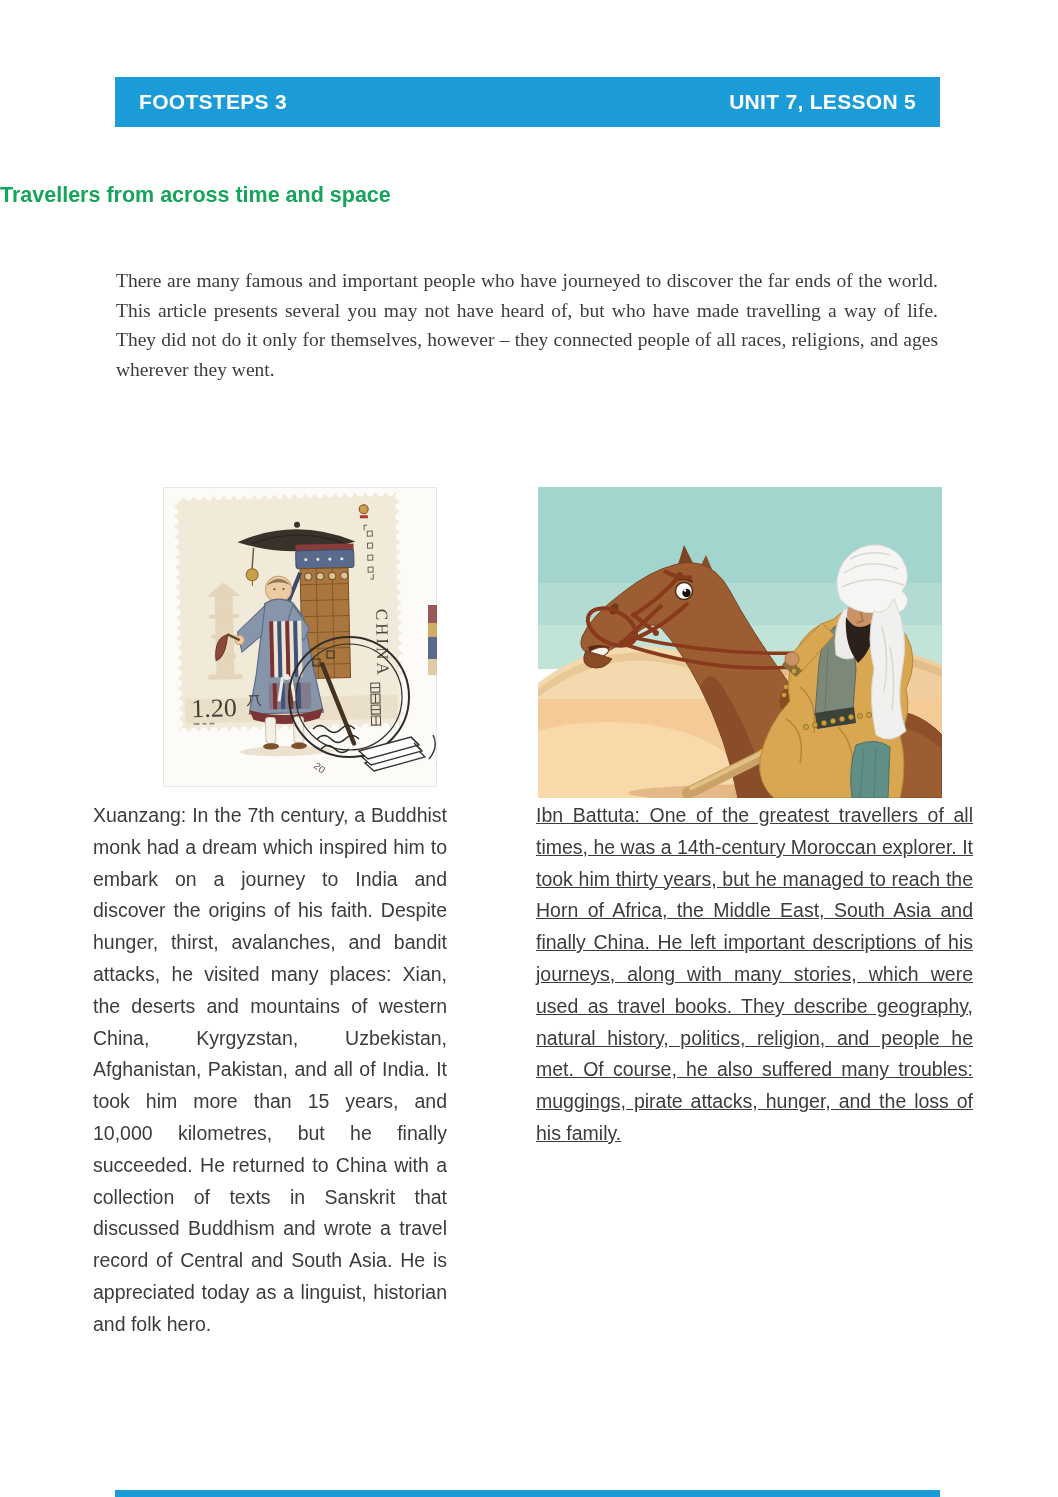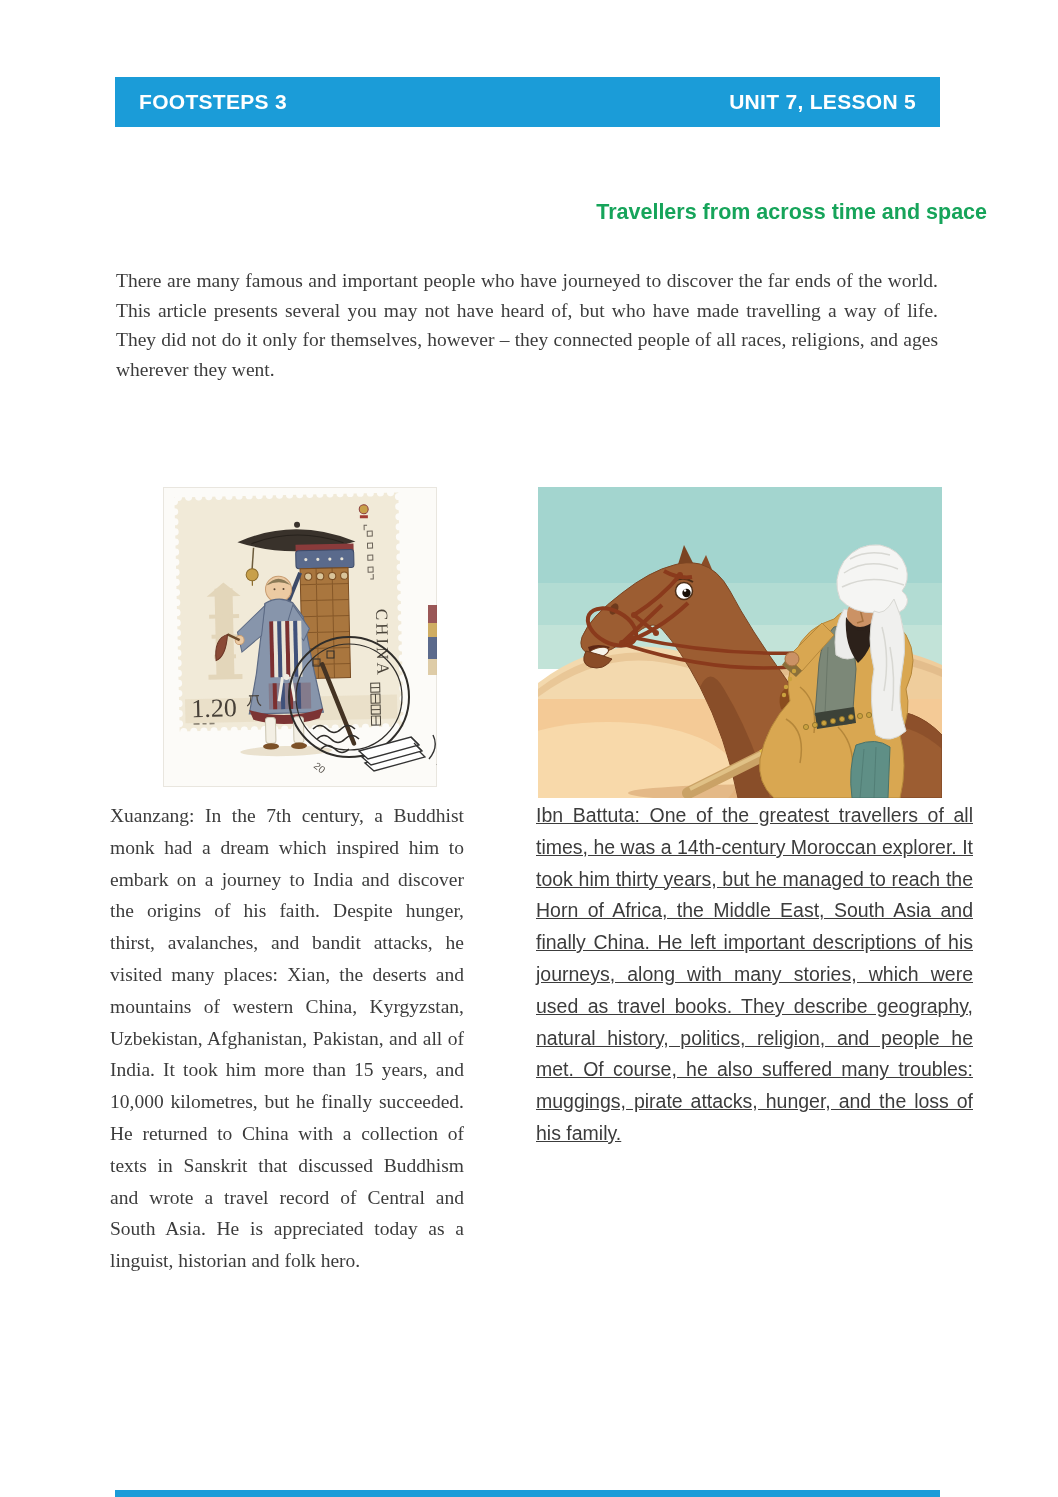--- a/index.html
+++ b/index.html
@@ -2,29 +2,29 @@
 <html><head>
 <meta charset="utf-8">
 <style>
   html,body{margin:0;padding:0;background:#ffffff;}
   .page{position:relative;width:1058px;height:1497px;background:#ffffff;overflow:hidden;
         font-family:"Liberation Sans",sans-serif;color:#3c3c3c;}
   .topbar{position:absolute;left:115px;top:60px;width:825px;height:50px;background:#1b9cd8;
           display:flex;align-items:center;justify-content:space-between;
           padding:0 24px;box-sizing:border-box;margin-top:17px;}
   .topbar span{color:#ffffff;font-weight:bold;font-size:21px;letter-spacing:.3px;}
-  .title{position:absolute;left:0;top:183px;width:970px;margin:17px;text-align:right;
+  .title{position:absolute;left:0;top:183px;width:970px;margin:0;text-align:left;
          font-size:21.5px;font-weight:bold;color:#16a45a;}
   .intro{position:absolute;left:116px;top:266px;width:822px;margin:0;
          font-size:19.5px;line-height:29.6px;text-align:justify;font-family:Liberation Serif, serif;}
   .fig{position:absolute;margin:0;padding:0;}
   .fig-stamp{left:163px;top:487px;width:274px;height:300px;}
   .fig-camel{left:538px;top:487px;width:404px;height:311px;}
   .col{position:absolute;top:800px;margin:0;font-size:19.5px;line-height:31.8px;text-align:justify;}
-  .col-left{left:110px;width:354px;font-family:Liberation Serif, serif;}
+  .col-left{left:93px;width:354px;}
   .col-right{left:536px;width:437px;text-decoration:underline;}
   .bottombar{position:absolute;left:115px;top:1490px;width:825px;height:7px;background:#1b9cd8;}
 </style>
 </head>
 <body>
 
 <div class="page">
 
   <div class="topbar">
     <span>FOOTSTEPS 3</span>

